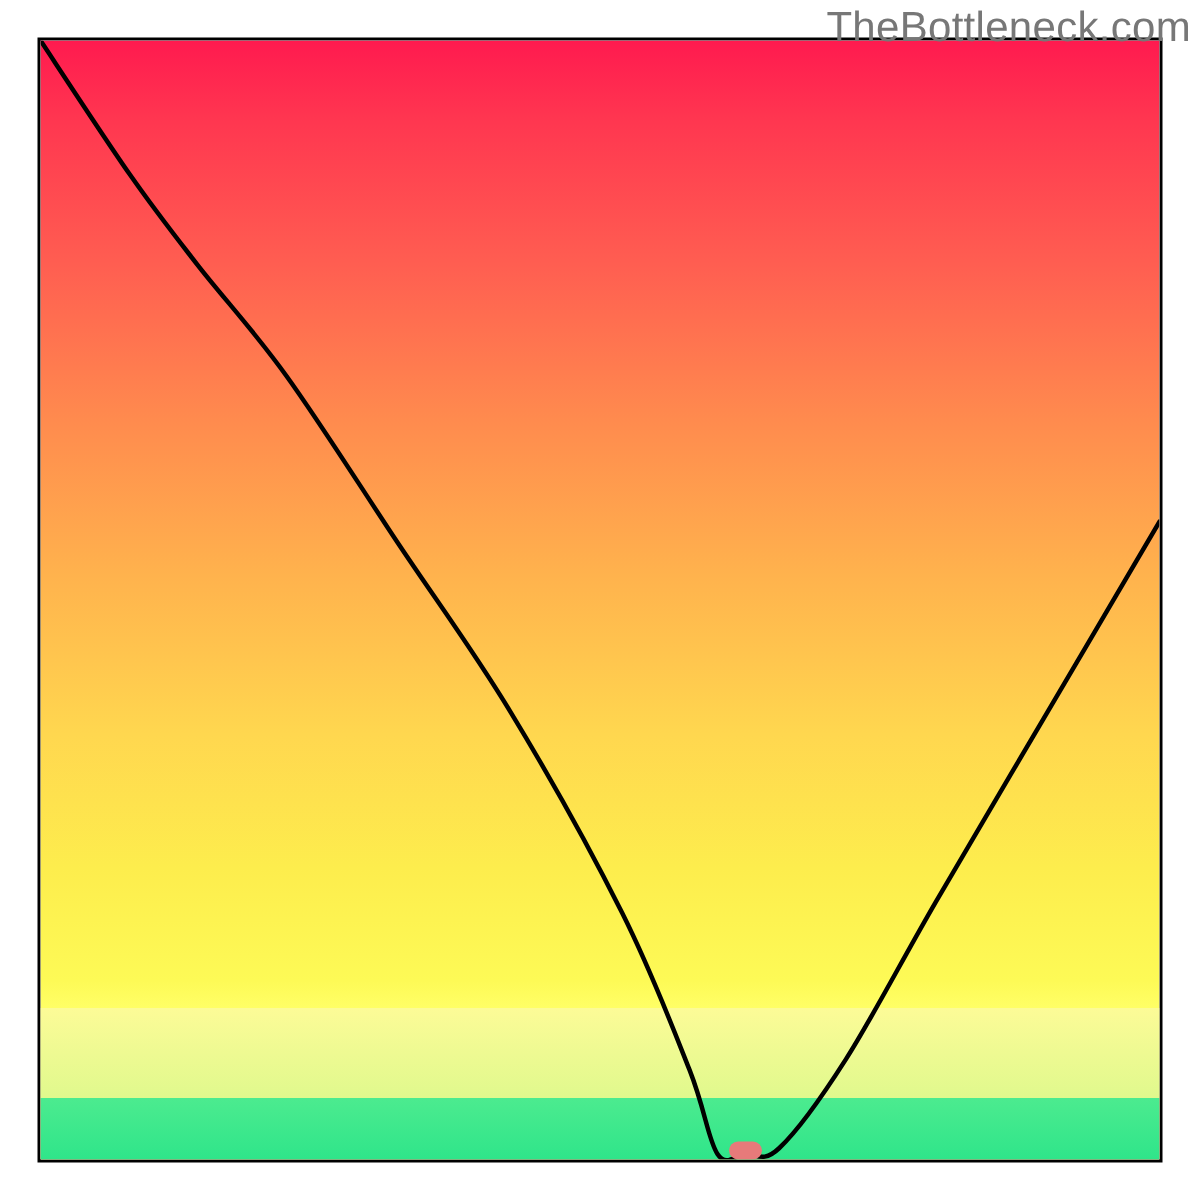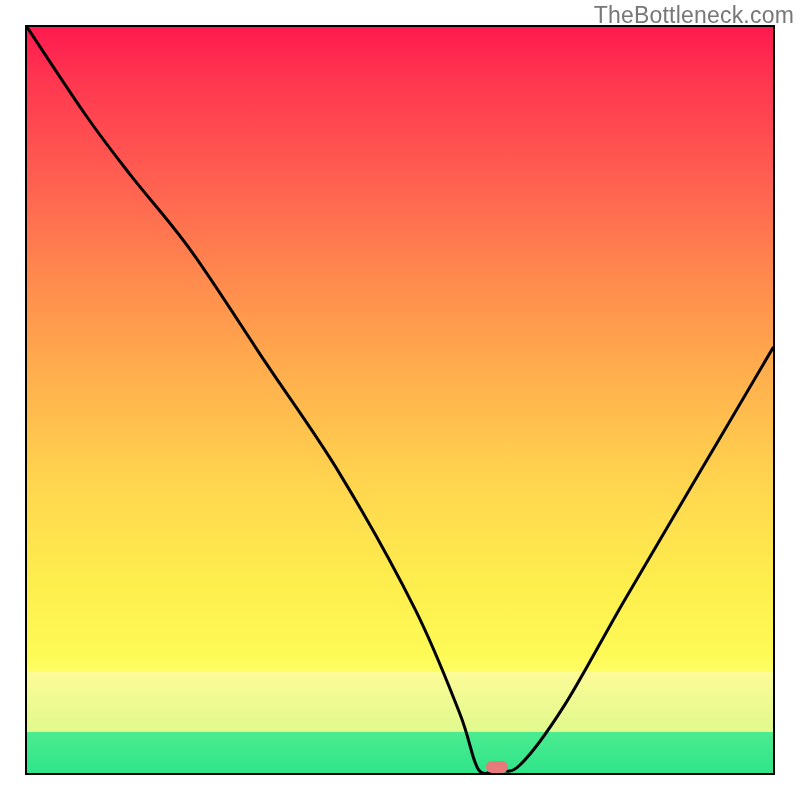--- a/index.html
+++ b/index.html
@@ -15,21 +15,21 @@
     position: relative;
     width: 800px;
     height: 800px;
     box-sizing: border-box;
   }
   .watermark {
     position: absolute;
     top: 2px;
     right: 6px;
     color: #777;
-    font-size: 23px;
+    font-size: 28px;
     font-weight: 500;
     letter-spacing: 0.2px;
     z-index: 30;
   }
   .plot {
     position: absolute;
     left: 25px;
     right: 25px;
     top: 25px;
     bottom: 25px;

